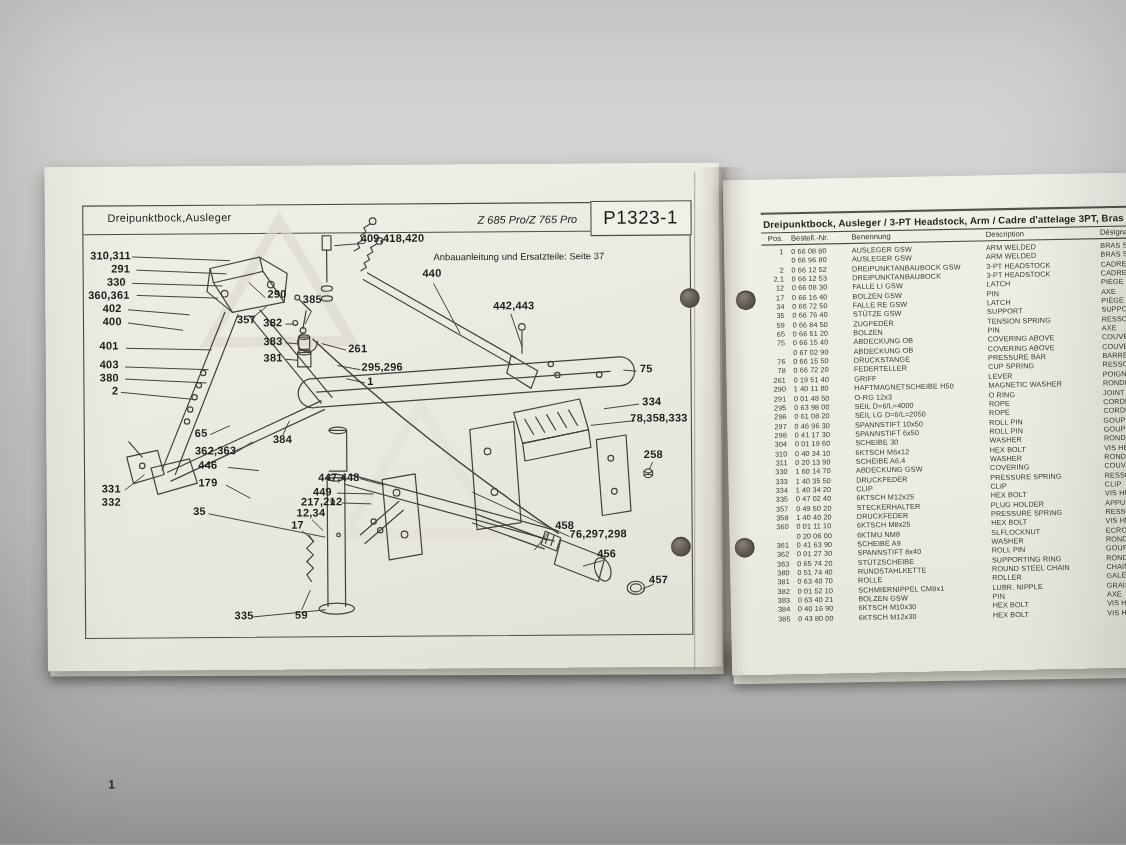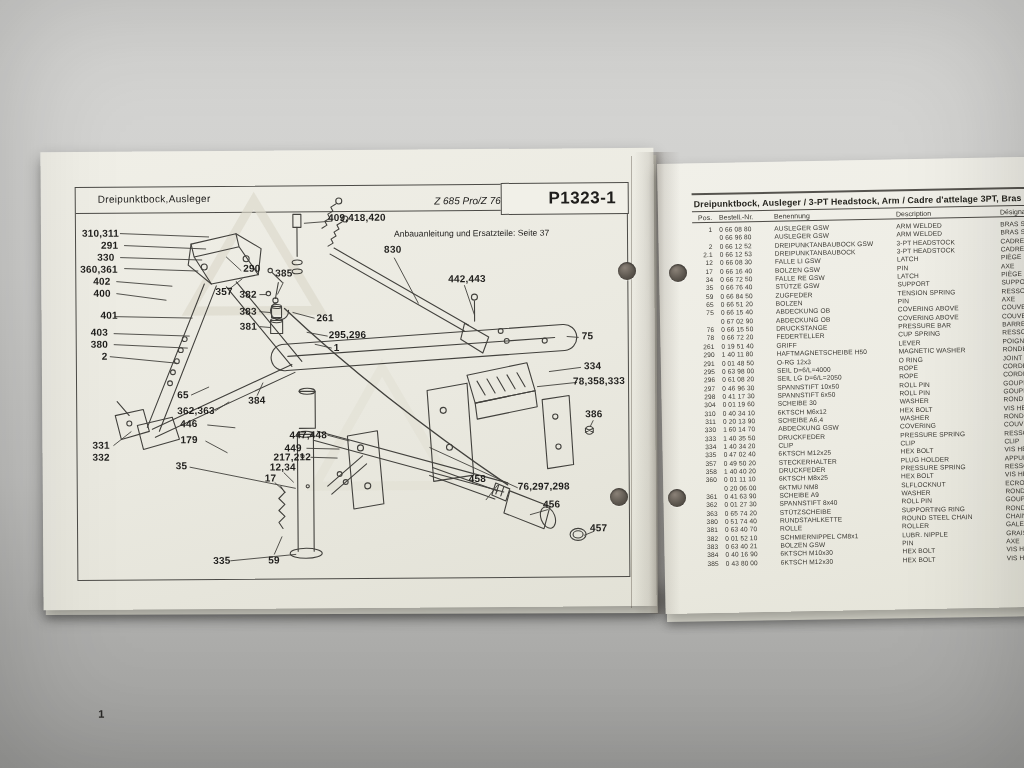--- a/index.html
+++ b/index.html
@@ -12,21 +12,21 @@
   
   .page-left{position:absolute;left:42px;top:150px;width:613px;height:458px;
     background:linear-gradient(165deg,#f0efe7 0%,#eae9e0 55%,#e2e1d6 100%);
     transform:rotate(-0.4deg);box-shadow:0 7px 16px rgba(0,0,0,.32);}
   .page-left-under{position:absolute;left:45px;top:156px;width:612px;height:458px;background:#dcdbd0;transform:rotate(-0.2deg);box-shadow:0 4px 8px rgba(0,0,0,.25);}
   .diagram-box{position:absolute;left:34px;top:35px;width:551px;height:392px;border:1.6px solid #4c4b47;}
   .box-header{position:relative;height:25px;border-bottom:1.5px solid #4c4b47;}
   .box-title{position:absolute;left:10px;top:6px;font-size:10px;letter-spacing:.3px;color:#232220;padding-left:12px;}
   .model{position:absolute;right:102px;top:10px;font-size:10px;color:#232220;white-space:nowrap;font-style:italic;}
   .code-box{position:absolute;right:-1.6px;top:-1.6px;width:90px;height:30px;border:1.6px solid #4c4b47;background:#f1f0e8;
-    display:flex;align-items:center;justify-content:center;font-size:17px;font-weight:bold;letter-spacing:.5px;color:#1e1d1b;padding-left:36px;}
+    display:flex;align-items:center;justify-content:center;font-size:17px;font-weight:normal;letter-spacing:.5px;color:#1e1d1b;}
   .note{position:absolute;left:318px;top:43px;font-size:8.6px;color:#232220;white-space:nowrap;}
   .callout-layer{position:absolute;inset:0;}
   .callout{position:absolute;font-size:10px;font-weight:600;letter-spacing:.2px;color:#1f1e1c;white-space:nowrap;}
   .diagram-svg{position:absolute;left:0;top:0;}
   .page-num{position:absolute;left:54px;top:556px;font-size:11px;font-weight:600;color:#2a2927;}
 
   
   .page-right{position:absolute;left:657px;top:164px;width:430px;height:450px;
     background:linear-gradient(170deg,#f1f0e9 0%,#ecebe2 60%,#e5e4d9 100%);
     transform:rotate(-1.1deg);transform-origin:left top;box-shadow:0 7px 14px rgba(0,0,0,.30);}
@@ -215,54 +215,54 @@
             <path d="M196,368 L204,350"></path>
         </g>
       </svg>
       <div class="callout-layer">
           <span class="callout" style="left: 252px; top: 26px;">409,418,420</span>
           <span class="callout" style="left: 6px; top: 40px;">310,311</span>
           <span class="callout" style="left: 25px; top: 52px;">291</span>
           <span class="callout" style="left: 21px; top: 64px;">330</span>
           <span class="callout" style="left: 4px; top: 76px;">360,361</span>
           <span class="callout" style="left: 167px; top: 76px;">290</span>
-          <span class="callout" style="left: 308px; top: 58px;">830</span>
+          <span class="callout" style="left: 308px; top: 58px;">440</span>
           <span class="callout" style="left: 17px; top: 88px;">402</span>
           <span class="callout" style="left: 17px; top: 100px;">400</span>
           <span class="callout" style="left: 199px; top: 81px;">385</span>
           <span class="callout" style="left: 372px; top: 88px;">442,443</span>
           <span class="callout" style="left: 139px; top: 99px;">357</span>
           <span class="callout" style="left: 163px; top: 102px;">382</span>
           <span class="callout" style="left: 163px; top: 119px;">383</span>
           <span class="callout" style="left: 163px; top: 134px;">381</span>
-          <span class="callout" style="left: 24px; top: 122px;">401</span>
+          <span class="callout" style="left: 14px; top: 122px;">401</span>
           <span class="callout" style="left: 14px; top: 139px;">403</span>
           <span class="callout" style="left: 14px; top: 151px;">380</span>
           <span class="callout" style="left: 25px; top: 163px;">2</span>
           <span class="callout" style="left: 240px; top: 126px;">261</span>
           <span class="callout" style="left: 252px; top: 143px;">295,296</span>
           <span class="callout" style="left: 257px; top: 156px;">1</span>
           <span class="callout" style="left: 505px; top: 146px;">75</span>
           <span class="callout" style="left: 507px; top: 176px;">334</span>
           <span class="callout" style="left: 496px; top: 191px;">78,358,333</span>
           <span class="callout" style="left: 100px; top: 202px;">65</span>
           <span class="callout" style="left: 100px; top: 218px;">362,363</span>
           <span class="callout" style="left: 103px; top: 231px;">446</span>
           <span class="callout" style="left: 103px; top: 247px;">179</span>
           <span class="callout" style="left: 171px; top: 208px;">384</span>
-          <span class="callout" style="left: 508px; top: 224px;">386</span>
+          <span class="callout" style="left: 508px; top: 224px;">258</span>
           <span class="callout" style="left: 15px; top: 252px;">331</span>
           <span class="callout" style="left: 15px; top: 264px;">332</span>
           <span class="callout" style="left: 98px; top: 273px;">35</span>
           <span class="callout" style="left: 212px; top: 243px;">447,448</span>
           <span class="callout" style="left: 207px; top: 256px;">449</span>
           <span class="callout" style="left: 196px; top: 265px;">217,212</span>
           <span class="callout" style="left: 192px; top: 275px;">12,34</span>
           <span class="callout" style="left: 187px; top: 286px;">17</span>
-          <span class="callout" style="left: 391px; top: 288px; text-align: center;">458</span>
+          <span class="callout" style="left: 427px; top: 288px; text-align: center;">458</span>
           <span class="callout" style="left: 440px; top: 296px;">76,297,298</span>
           <span class="callout" style="left: 465px; top: 314px; text-align: center;">456</span>
           <span class="callout" style="left: 512px; top: 338px;">457</span>
           <span class="callout" style="left: 135px; top: 368px;">335</span>
           <span class="callout" style="left: 190px; top: 368px;">59</span>
         </div>
     </div>
     <span class="page-num">1</span>
   </div>
 

